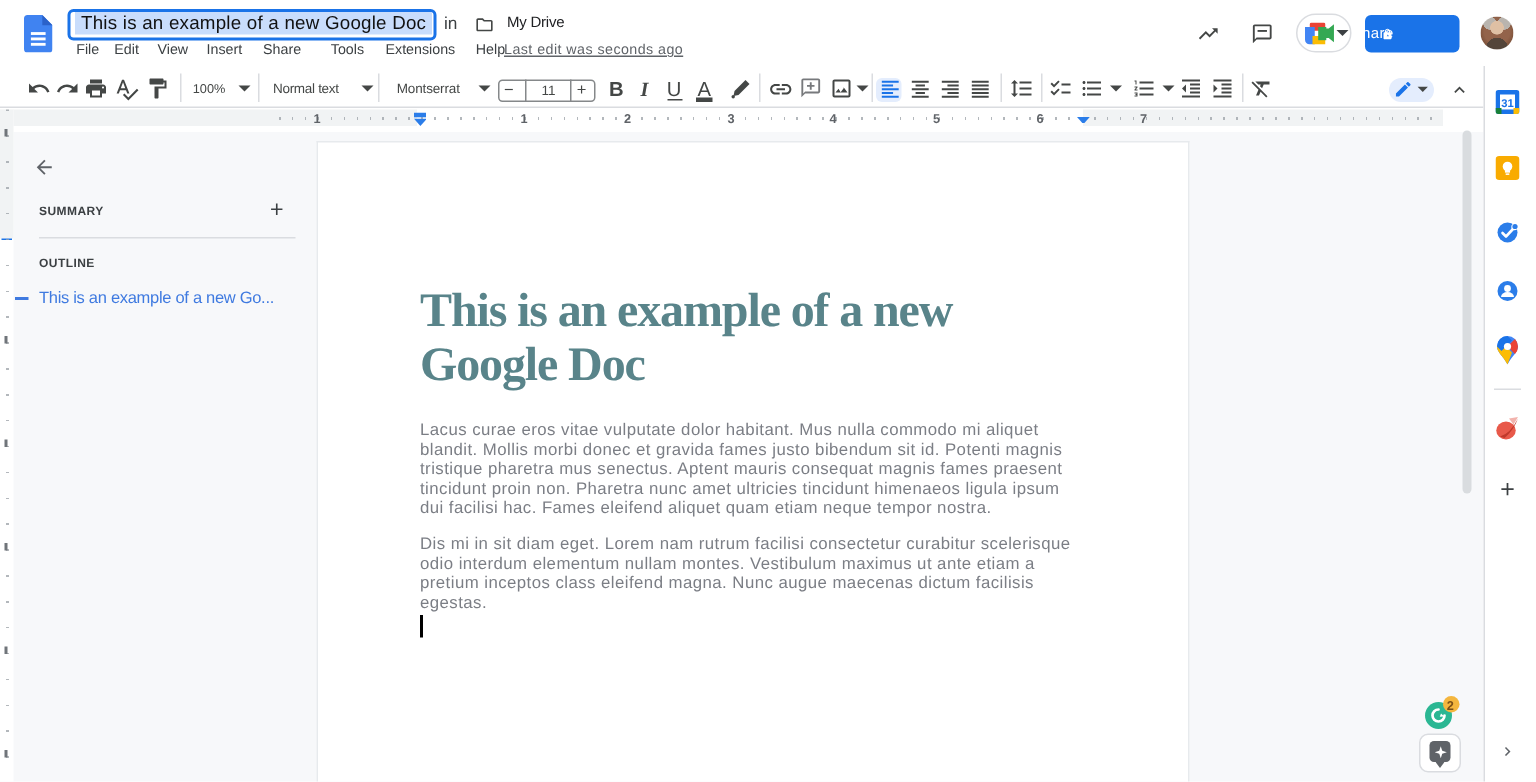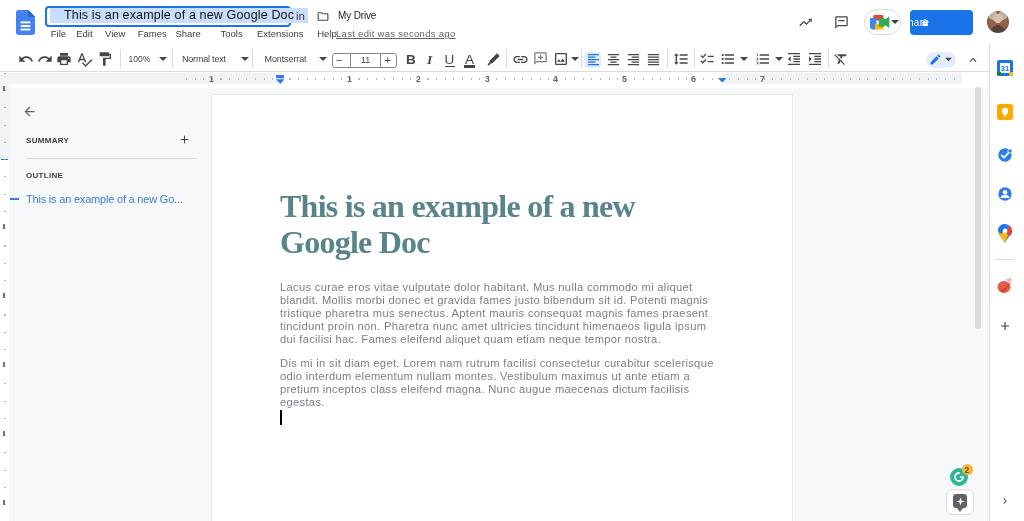--- a/index.html
+++ b/index.html
@@ -15,32 +15,32 @@
 
 <svg class="ab" style="left:16px;top:10px" width="19" height="25" viewBox="0 0 19 25">
   <path d="M2.4 0 H12.2 L19 6.8 V22.6 A2.4 2.4 0 0 1 16.6 25 H2.4 A2.4 2.4 0 0 1 0 22.6 V2.4 A2.4 2.4 0 0 1 2.4 0 Z" fill="#4083f1"></path>
   <path d="M12.2 0 L19 6.8 H12.2 Z" fill="#2b62c9"></path>
   <rect x="4.6" y="11.4" width="9.8" height="1.9" fill="#fff"></rect>
   <rect x="4.6" y="15" width="9.8" height="1.9" fill="#fff"></rect>
   <rect x="4.6" y="18.6" width="9.8" height="1.9" fill="#fff"></rect>
 </svg>
 
 <div class="ab" style="left:45px;top:6px;width:246px;height:21px;border:2px solid #1a73e8;border-radius:4px;background:#fff"></div>
-<div class="ab" id="titletext" style="left:50px;top:7.5px;height:15.5px;background:#c9ddfc;color:#111;font-size:12.5px;letter-spacing:0.15px;line-height:15.5px;padding:0 14px;white-space:nowrap">This is an example of a new Google Doc</div>
+<div class="ab" id="titletext" style="left:50px;top:7.5px;height:15.5px;background:#c9ddfc;color:#111;font-size:12.5px;letter-spacing:0.15px;line-height:15.5px;padding:0 4px;white-space:nowrap">This is an example of a new Google Doc</div>
 <div class="ab" style="left:296px;top:9.5px;font-size:11.5px;color:#3c4043">in</div>
 <svg class="ab" style="left:315px;top:10px" width="16" height="13" viewBox="0 0 24 24">
     <path class="mi" d="M9.17 6l2 2H20v10H4V6h5.17M10 4H4c-1.1 0-1.99.9-1.99 2L2 18c0 1.1.9 2 2 2h16c1.1 0 2-.9 2-2V8c0-1.1-.9-2-2-2h-8l-2-2z"></path>
   </svg>
 <div class="ab" style="left:338px;top:10px;font-size:10px;letter-spacing:-0.15px;color:#202124;font-weight:400">My Drive</div>
 
 <div class="ab" id="menu" style="left:0;top:28px;width:700px;height:12px;font-size:9.5px;line-height:11px;color:#3c4043">
   <span class="ab" style="left:50.8px">File</span>
   <span class="ab" style="left:76.2px">Edit</span>
   <span class="ab" style="left:105px">View</span>
-  <span class="ab" style="left:137.7px">Fames</span>
+  <span class="ab" style="left:137.7px">Insert</span>
   <span class="ab" style="left:175.4px">Share</span>
   <span class="ab" style="left:220.5px">Tools</span>
   <span class="ab" style="left:257px">Extensions</span>
   <span class="ab" style="left:317.2px">Help</span>
   <span class="ab" style="left:336px;color:#5f6368;letter-spacing:0.3px;text-decoration:underline">Last edit was seconds ago</span>
 </div>
 
 <svg class="ab" style="left:798px;top:15px" width="15" height="15" viewBox="0 0 24 24">
     <path class="mi" d="M16 6l2.29 2.29-4.88 4.88-4-4L2 16.59 3.41 18l6-6 4 4 6.3-6.29L22 12V6z"></path>
   </svg>

